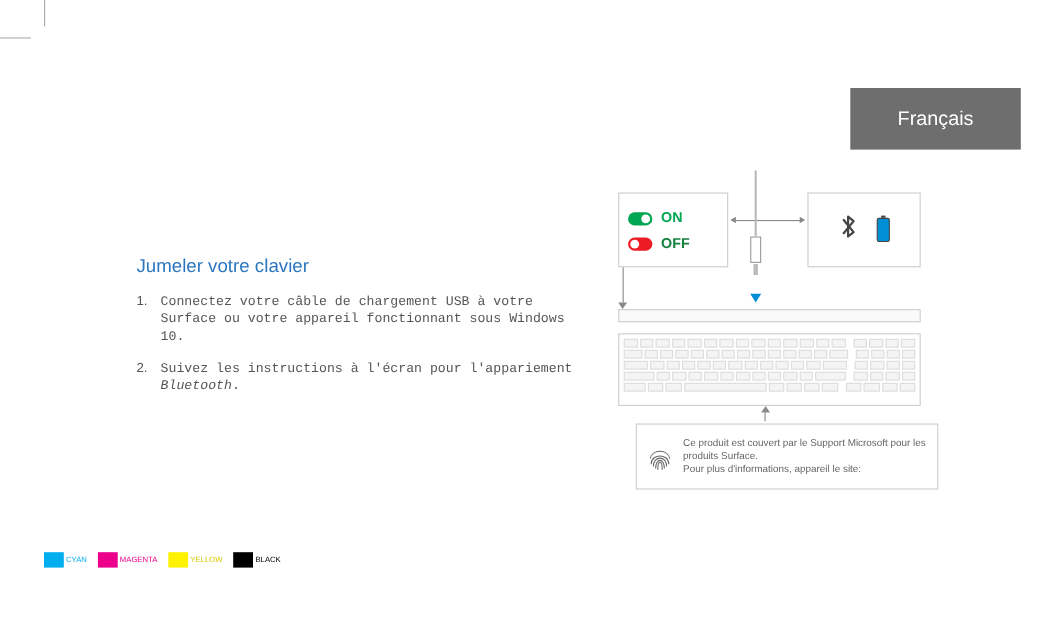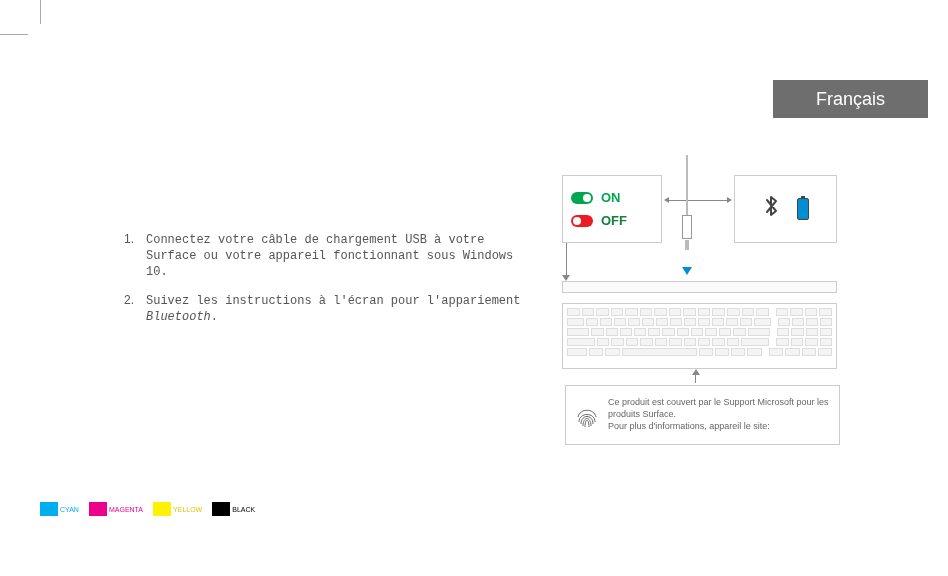--- a/index.html
+++ b/index.html
@@ -9,21 +9,21 @@
     background: #fff;
     position: relative;
     color: #555;
   }
   
   .crop-top { position: absolute; top: 0; left: 40px; width: 1px; height: 24px; background: #aaa; }
   .crop-left { position: absolute; top: 34px; left: 0; width: 28px; height: 1px; background: #aaa; }
 
   .lang-tab {
     position: absolute; top: 80px; right: 20px;
-    width: 155px; height: 38px;
+    width: 155px; height: 56px;
     background: #6e6e6e; color: #fff;
     display: flex; align-items: center; justify-content: center;
     font-size: 18px; font-weight: 300;
   }
 
   .left-col {
     position: absolute; left: 124px; top: 232px; width: 400px;
   }
   .title { color: #2b76bf; font-size: 17px; font-weight: 400; margin-bottom: 14px; }
   .step { font-size: 12px; color: #555; margin-bottom: 12px; display: flex; }
@@ -32,21 +32,21 @@
   .step .txt em { font-style: italic; }
 
   .right-col { position: absolute; left: 562px; top: 175px; width: 275px; }
 
   .status-box {
     position: absolute; left: 0; top: 0; width: 100px; height: 68px;
     border: 1px solid #ccc; background: #fff;
     padding: 10px 8px;
     display: flex; flex-direction: column; justify-content: space-around;
   }
-  .s-row { display: flex; align-items: center; gap: 8px; font-size: 13px; font-weight: 700; }
+  .s-row { display: flex; align-items: flex-end; gap: 8px; font-size: 13px; font-weight: 700; }
   .toggle { width: 22px; height: 12px; border-radius: 6px; position: relative; }
   .toggle.on { background: #00a651; }
   .toggle.off { background: #ed1c24; }
   .toggle .knob { width: 8px; height: 8px; border-radius: 50%; background: #fff; position: absolute; top: 2px; }
   .toggle.on .knob { right: 2px; }
   .toggle.off .knob { left: 2px; }
   .on-label { color: #00a651; }
   .off-label { color: #15803d; }
 
   .bt-box {
@@ -101,21 +101,21 @@
   .key.w15 { flex: 1.5; } .key.w2 { flex: 2; } .key.w25 { flex: 2.5; } .key.w6 { flex: 6; }
   .key.gap { background: transparent; border: none; flex: 0.3; }
 
   .fp-arrow {
     position: absolute; left: 130px; top: 194px;
   }
   .fp-arrow .head { width: 0; height: 0; border-left: 4px solid transparent; border-right: 4px solid transparent; border-bottom: 6px solid #888; }
   .fp-arrow .line { width: 1px; height: 8px; background: #888; margin-left: 3px; }
 
   .info-box {
-    position: absolute; left: 3px; top: 210px; width: 275px; height: 60px;
+    position: absolute; left: 16px; top: 210px; width: 275px; height: 60px;
     border: 1px solid #ccc; background: #fff;
     display: flex; align-items: center; gap: 10px; padding: 6px 10px;
   }
   .fp-icon { width: 22px; height: 26px; flex-shrink: 0; }
   .info-text { font-size: 9px; color: #666; line-height: 1.3; }
   .info-text .bold { font-weight: 700; }
 
   .color-bar {
     position: absolute; left: 40px; bottom: 60px;
     display: flex; align-items: center;
@@ -134,20 +134,21 @@
 </style>
 </head>
 <body>
 
 <div class="crop-top"></div>
 <div class="crop-left"></div>
 
 <div class="lang-tab">Français</div>
 
 <div class="left-col">
+  <div class="title">Jumeler votre clavier</div>
 
   <div class="step">
     <div class="num">1.</div>
     <div class="txt">Connectez votre câble de chargement USB à votre Surface ou votre appareil fonctionnant sous Windows 10.</div>
   </div>
 
   <div class="step">
     <div class="num">2.</div>
     <div class="txt">
       <span>Suivez les instructions à l'écran pour l'appariement </span><em>Bluetooth</em><span>.</span>

